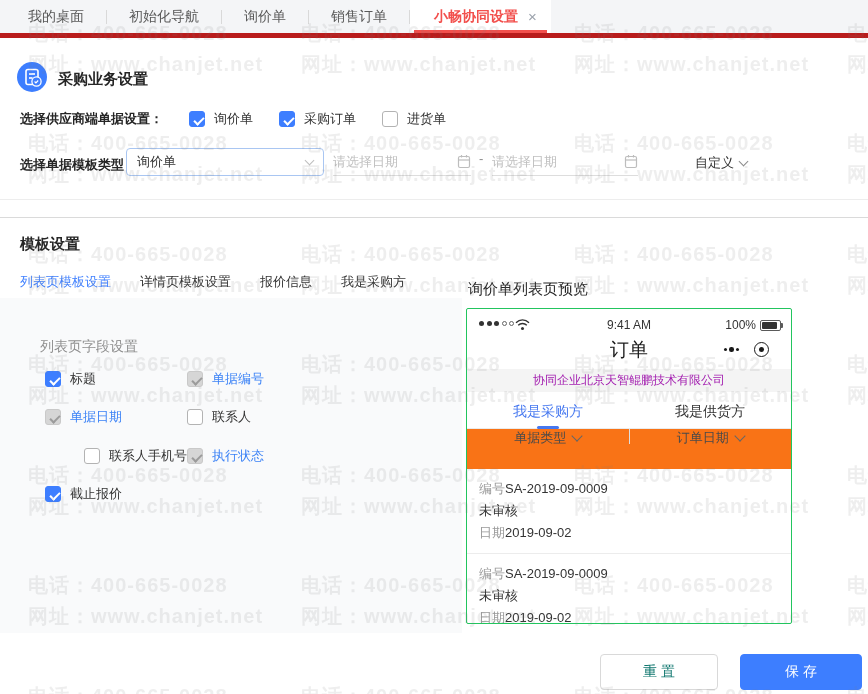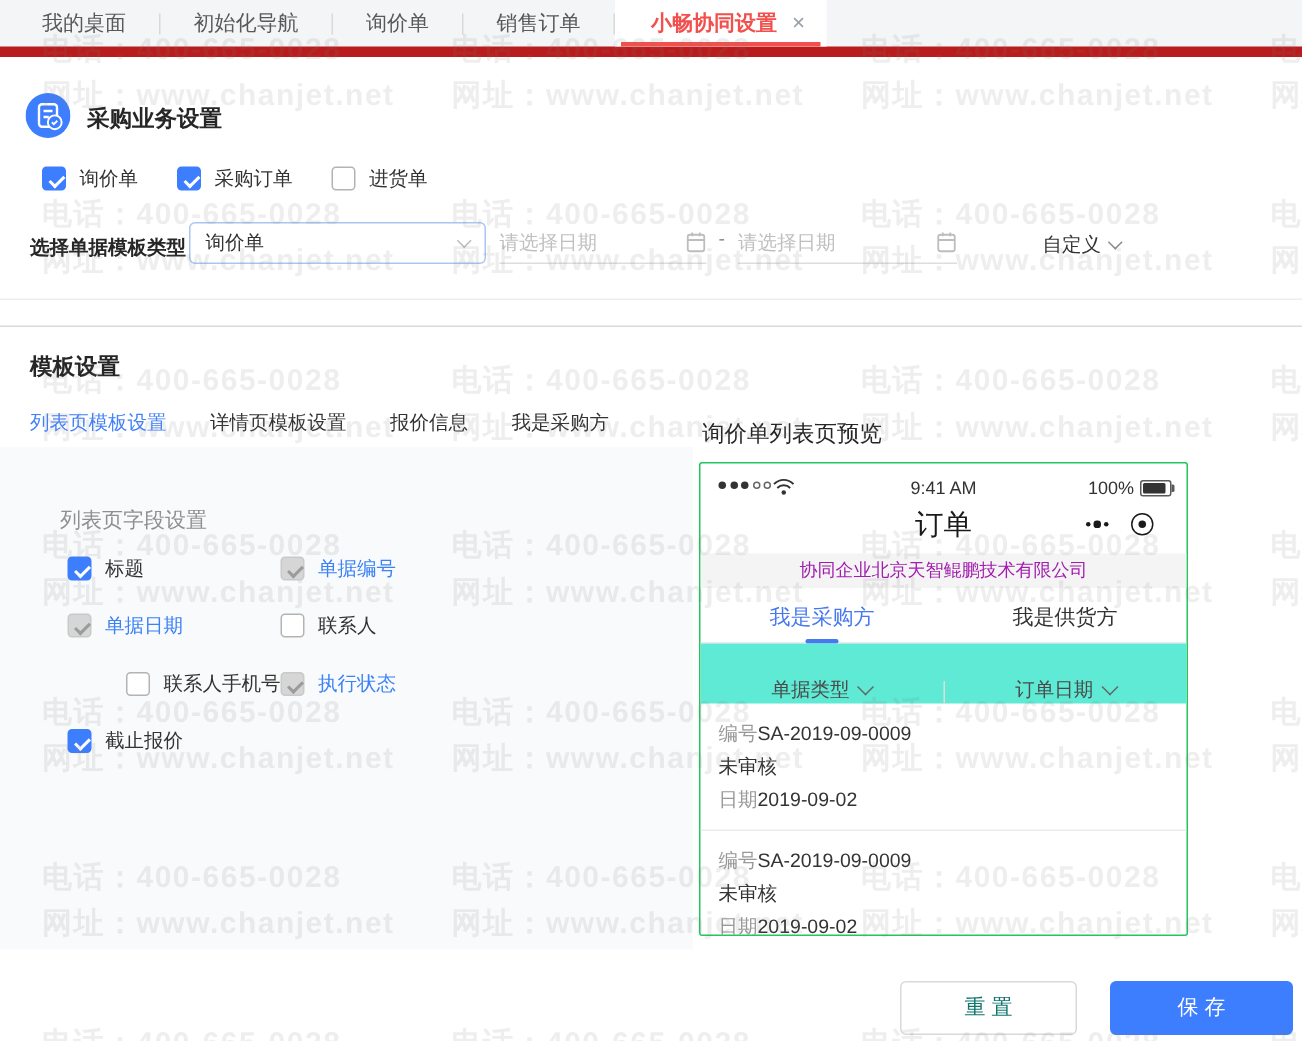--- a/index.html
+++ b/index.html
@@ -4,21 +4,21 @@
 <style>
   * { box-sizing: border-box; margin: 0; padding: 0; }
   body { background:#fff; }
   .screen {
     position: relative; width: 868px; height: 694px; overflow: hidden;
     background: #fff; font-family: "Liberation Sans", "DejaVu Sans", sans-serif; color:#333;
   }
 
   
   .tabbar { position:absolute; top:0; left:0; right:0; height:38px; background:#f4f5f7;
-            border-bottom:7px solid #b91c1c; display:flex; align-items:stretch; padding-left:6px; }
+            border-bottom:5px solid #b91c1c; display:flex; align-items:stretch; padding-left:6px; }
   .wtab { display:flex; align-items:center; padding:0 22px; font-size:14px; color:#595959; cursor:pointer; }
   .tab-sep { width:1px; height:14px; background:#d9d9d9; align-self:center; }
   .wtab.active { background:#fff; color:#f2504d; font-weight:bold; position:relative; padding:0 14px 0 24px; }
   .wtab.active::after { content:""; position:absolute; left:4px; right:4px; bottom:0; height:3px; background:#f2504d; }
   .close-x { margin-left:10px; color:#9aa1ab; font-size:15px; font-weight:normal; }
 
   
   .app-icon { position:absolute; left:17px; top:62px; width:30px; height:30px; }
   .page-title { position:absolute; left:58px; top:70px; font-size:15px; font-weight:bold; color:#262626; }
 
@@ -91,21 +91,21 @@
   .more-dots i:nth-child(2) { width:4.5px; height:4.5px; }
   .target { width:15px; height:15px; border:1.5px solid #1a1a1a; border-radius:50%; position:relative; }
   .target::after { content:""; position:absolute; left:50%; top:50%; width:5px; height:5px; margin:-2.5px 0 0 -2.5px;
                    border-radius:50%; background:#1a1a1a; }
   .company-bar { position:absolute; top:60px; left:0; right:0; height:23px; background:#f4f4f4;
                  text-align:center; line-height:23px; font-size:12px; color:#a21caf; }
   .p-tabs { position:absolute; top:88px; left:0; right:0; height:32px; display:flex; border-bottom:1px solid #ebebeb; }
   .p-tab { flex:1; text-align:center; font-size:14px; color:#333; line-height:28px; }
   .p-tab.active { color:#4678f0; }
   .p-inkbar { position:absolute; top:117px; left:calc(25% - 11px); width:22px; height:3px; border-radius:2px; background:#4678f0; }
-  .filterbar { position:absolute; top:120px; left:0; right:0; height:40px; background:#5eead4; display:flex; align-items:flex-end; }
+  .filterbar { position:absolute; top:120px; left:0; right:0; height:40px; background:#f97316; display:flex; align-items:flex-start; }
   .filter { flex:1; display:flex; align-items:center; justify-content:center; font-size:13px; color:#4a4a4a; }
   .filter .chev { color:#666; margin-left:7px; margin-top:-4px; width:8px; height:8px; }
   .filter-vsep { width:1px; height:15px; background:#ddd; }
   .order-item { position:absolute; left:0; right:0; padding:9px 12px 12px; font-size:13px; line-height:22px; }
   .order-item.first { top:160px; border-bottom:1px solid #ececec; height:85px; }
   .order-item.second { top:245px; }
   .dim { color:#999; }
   .val { color:#333; }
 
   
@@ -156,20 +156,21 @@
       <rect x="9" y="7.5" width="12" height="15" rx="2" fill="none" stroke="#fff" stroke-width="1.6"></rect>
       <line x1="12" y1="12" x2="18" y2="12" stroke="#fff" stroke-width="1.6"></line>
       <line x1="12" y1="16" x2="15.5" y2="16" stroke="#fff" stroke-width="1.6"></line>
       <circle cx="19.5" cy="19.5" r="4.6" fill="#3d7eff" stroke="#fff" stroke-width="1.3"></circle>
       <path d="M17.6 19.5l1.3 1.3 2.3-2.3" stroke="#fff" stroke-width="1.2" fill="none"></path>
     </svg>
   </div>
   <div class="page-title">采购业务设置</div>
 
   <div class="row-doc">
+    <span class="row-label">选择供应商端单据设置：</span>
     <span class="opt">
       <span class="cbx checked"></span>
       <span class="cb-label">询价单</span>
     </span>
     <span class="opt">
       <span class="cbx checked"></span>
       <span class="cb-label">采购订单</span>
     </span>
     <span class="opt">
       <span class="cbx"></span>

